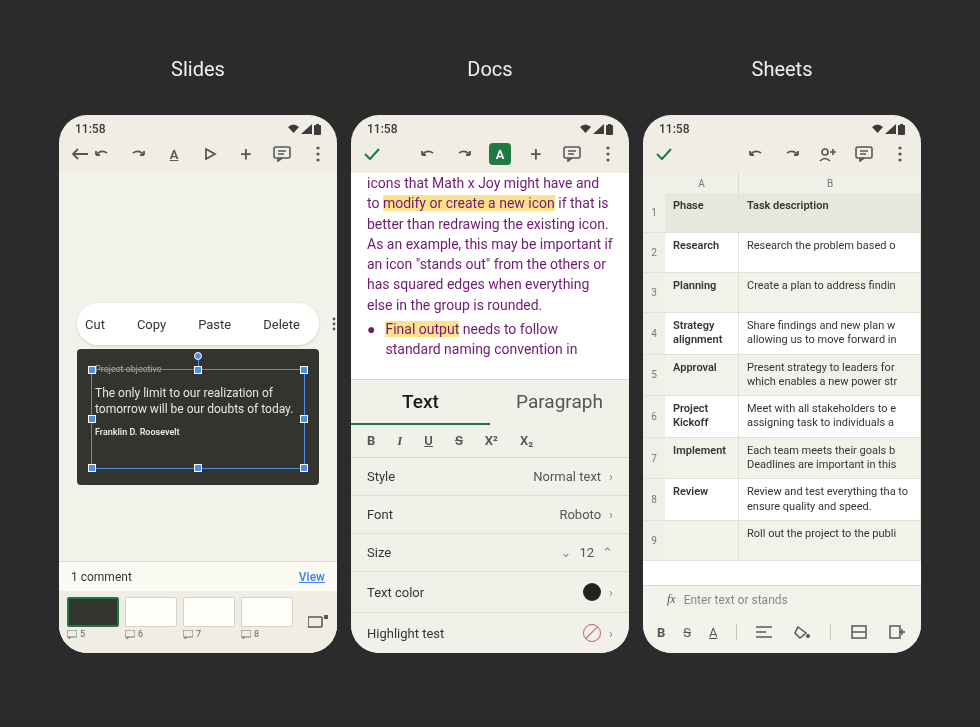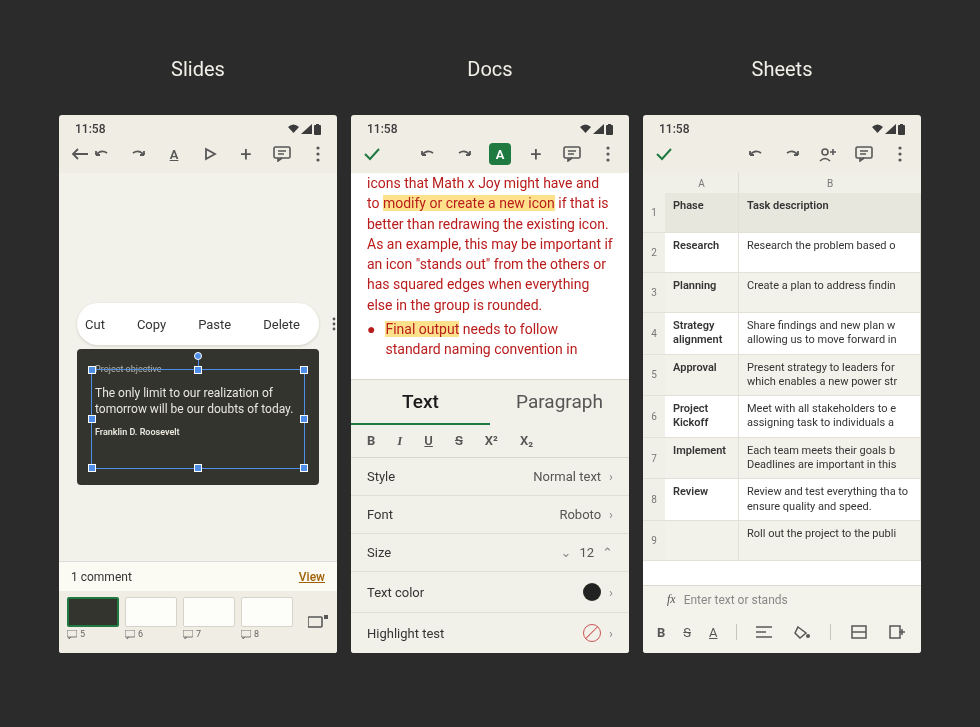--- a/index.html
+++ b/index.html
@@ -31,21 +31,21 @@
   .col-title {
     color: #f2efe9;
     font-size: 20px;
     font-weight: 400;
     margin-bottom: 34px;
   }
   .phone {
     width: 278px;
     height: 538px;
     background: #efede4;
-    border-radius: 3px;
+    border-radius: 28px;
     overflow: hidden;
     position: relative;
     display: flex;
     flex-direction: column;
     font-size: 13px;
     color: #343434;
   }
   .statusbar {
     display: flex;
     align-items: center;
@@ -94,33 +94,33 @@
   }
   .handle { position:absolute; width:8px;height:8px;background:#4e8de8;border:1px solid #fff; }
   .rothandle { position:absolute; width:8px;height:8px;background:#4e8de8;border-radius:50%;border:1px solid #fff; left:calc(50% - 4px); top:-18px; }
   .rotline {position:absolute;left:50%;top:-18px;width:1px;height:18px;background:#4e8de8;}
   .commentbar {
     position:absolute; bottom:62px; left:0; right:0; height:30px;
     background:#fbfaf3; border-top:1px solid #ddd;
     display:flex; align-items:center; justify-content:space-between;
     padding:0 12px; font-size:12px;
   }
-  .commentbar .view { color:#a16207; font-weight:500;text-decoration:underline; }
+  .commentbar .view { color:#3b82f6; font-weight:500;text-decoration:underline; }
   .filmstrip {
     position:absolute; bottom:0; left:0; right:0; height:62px;
     background:#efede4; display:flex; align-items:flex-start; gap:6px;
     padding:6px 8px;
   }
   .thumb {width:52px;}
   .thumb .timg {height:30px;background:#fdfdfa;border:1px solid #d5d3ca;border-radius:2px;}
   .thumb.active .timg {background:#33342d;border:2px solid #1f7a41;}
   .thumb .tmeta {display:flex;align-items:center;gap:3px;font-size:9px;color:#666;margin-top:2px;}
   .fs-spacer{flex:1;}
   
-  .docs-body { flex:1; background:#fff; padding:0 16px; font-size:14px; line-height:1.45; color:#b91c1c; overflow:hidden; }
+  .docs-body { flex:1; background:#fff; padding:0 16px; font-size:14px; line-height:1.45; color:#701a75; overflow:hidden; }
   .hl { background:#fde28b; }
   .bullet { display:flex; gap:10px; margin-top:4px; }
   .docs-panel {
     background:#f2f1e9; border-top:1px solid #d8d6cd;
   }
   .tabs { display:flex; }
   .tabs div {
     flex:1; text-align:center; padding:10px 0; font-size:19px; color:#555;
   }
   .tabs .active { color:#1b1b1b; font-weight:500; border-bottom:2px solid #1f7a41; }

